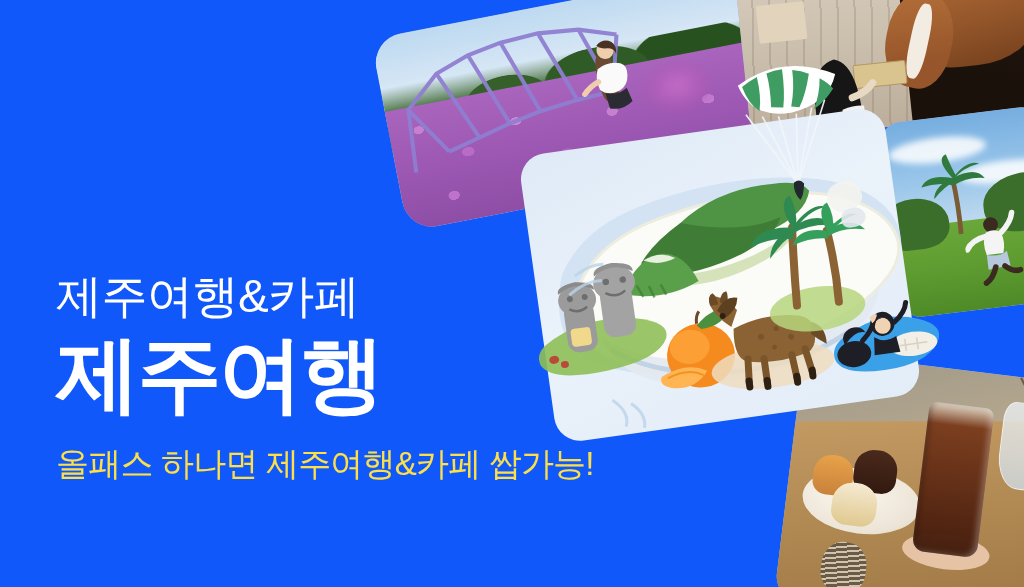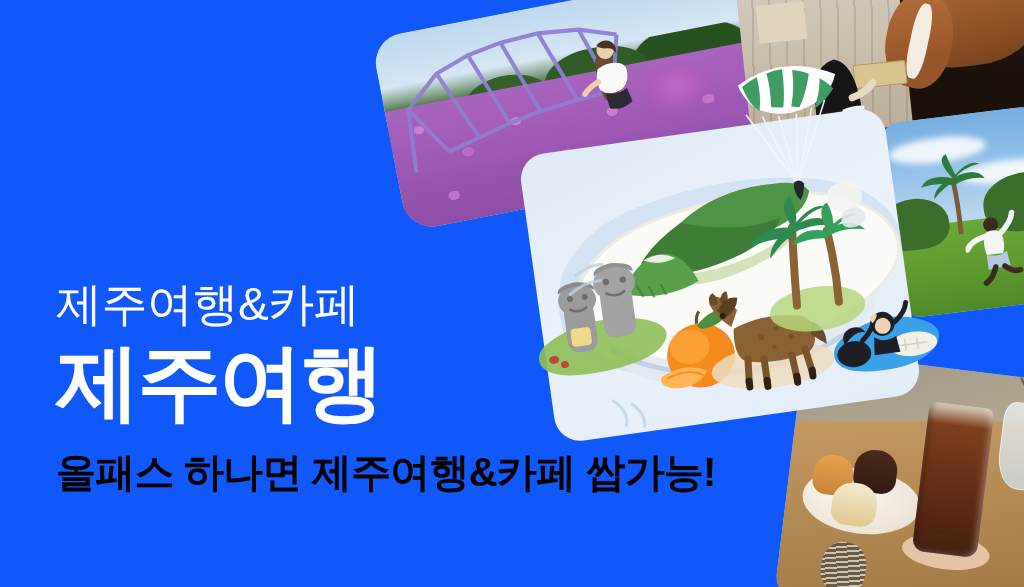--- a/index.html
+++ b/index.html
@@ -14,21 +14,21 @@
     overflow: hidden;
     background: #1158FB;
     font-family: "Liberation Sans", "DejaVu Sans", sans-serif;
     -webkit-font-smoothing: antialiased;
   }
 
   
   .text-block {
     position: absolute;
     left: 56px;
-    top: 276px;
+    top: 268px;
     z-index: 40;
     user-select: none;
   }
   .eyebrow {
     font-size: 46px;
     line-height: 56px;
     font-weight: 500;
     color: #ffffff;
     letter-spacing: -0.5px;
     white-space: nowrap;
@@ -36,24 +36,24 @@
   .headline {
     font-size: 84px;
     line-height: 96px;
     font-weight: 800;
     color: #ffffff;
     letter-spacing: -2.5px;
     margin-top: 2px;
     white-space: nowrap;
   }
   .subline {
-    font-size: 40px;
+    font-size: 33px;
     line-height: 40px;
-    font-weight: 700;
-    color: #000000;
+    font-weight: 400;
+    color: #fde047;
     letter-spacing: -0.8px;
     margin-top: 22px;
     white-space: nowrap;
   }
 
   
   .card {
     position: absolute;
     border-radius: 26px;
     overflow: hidden;

